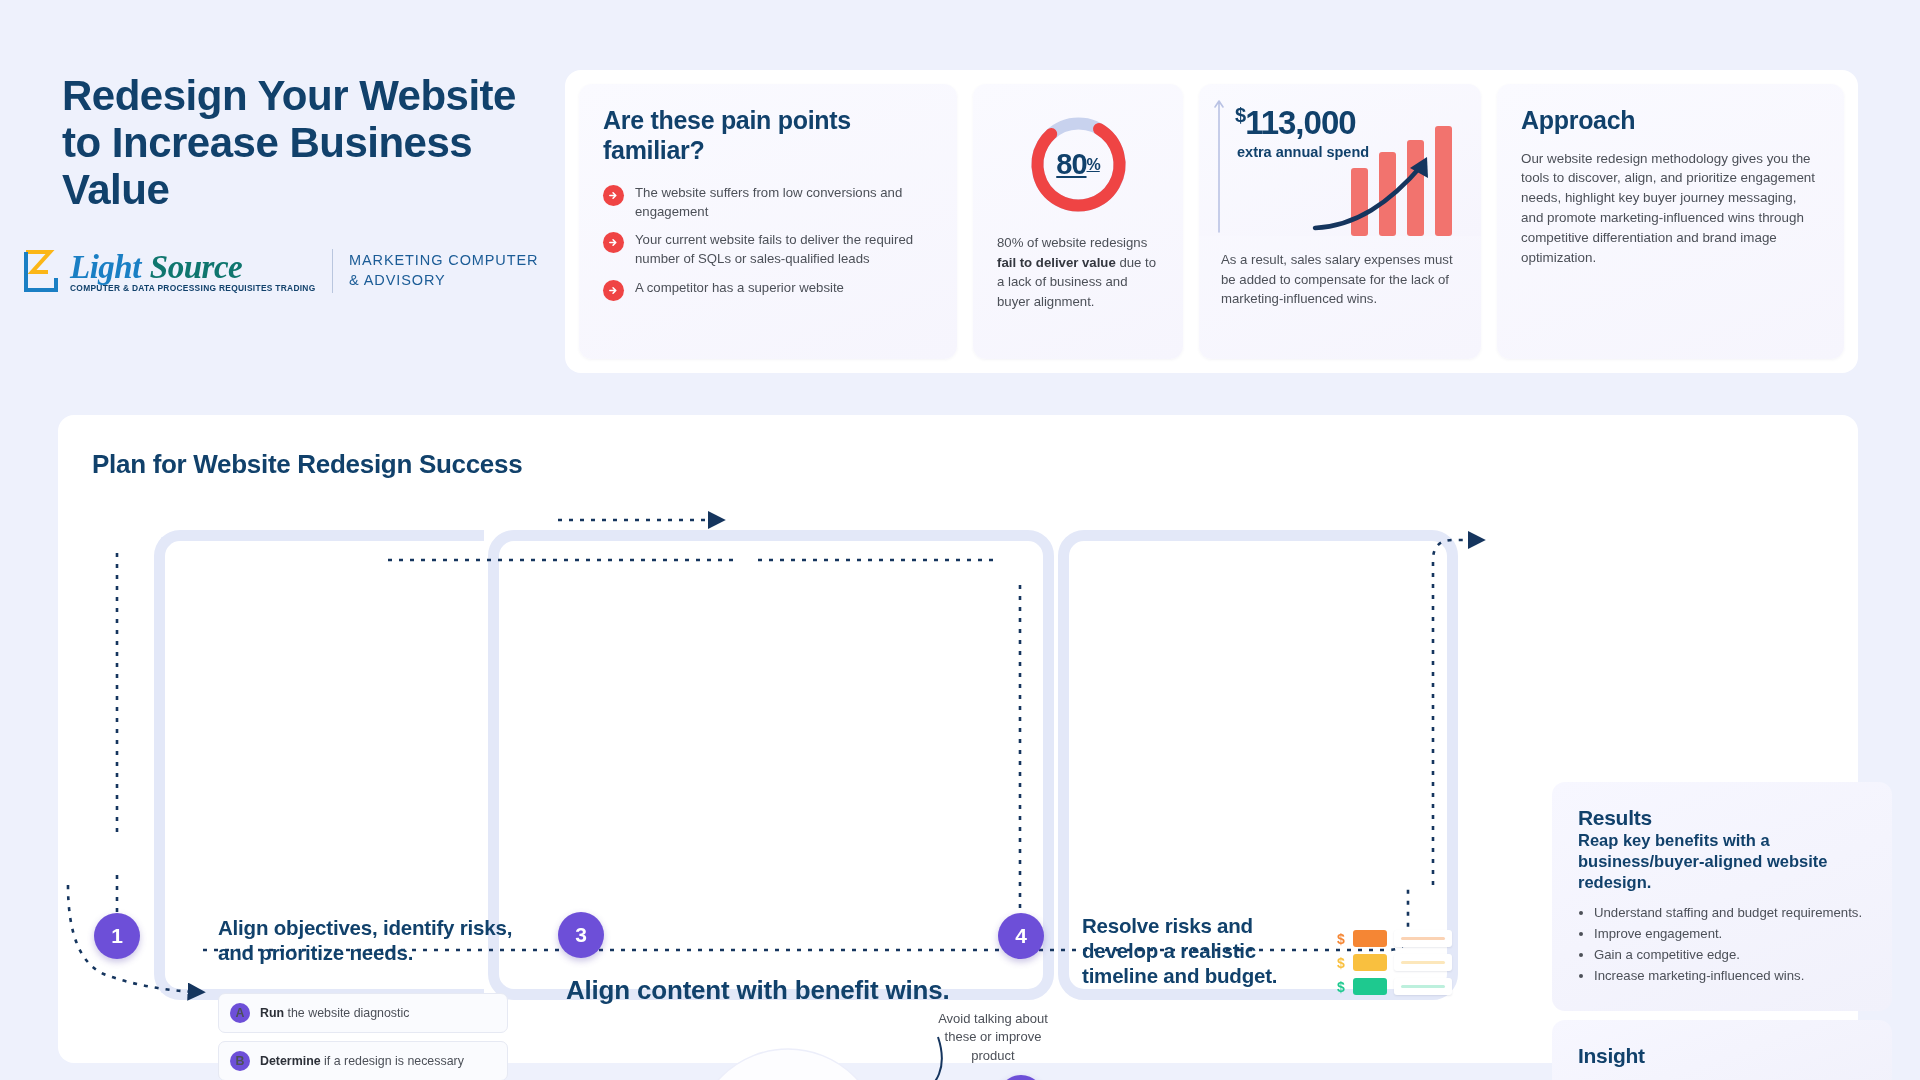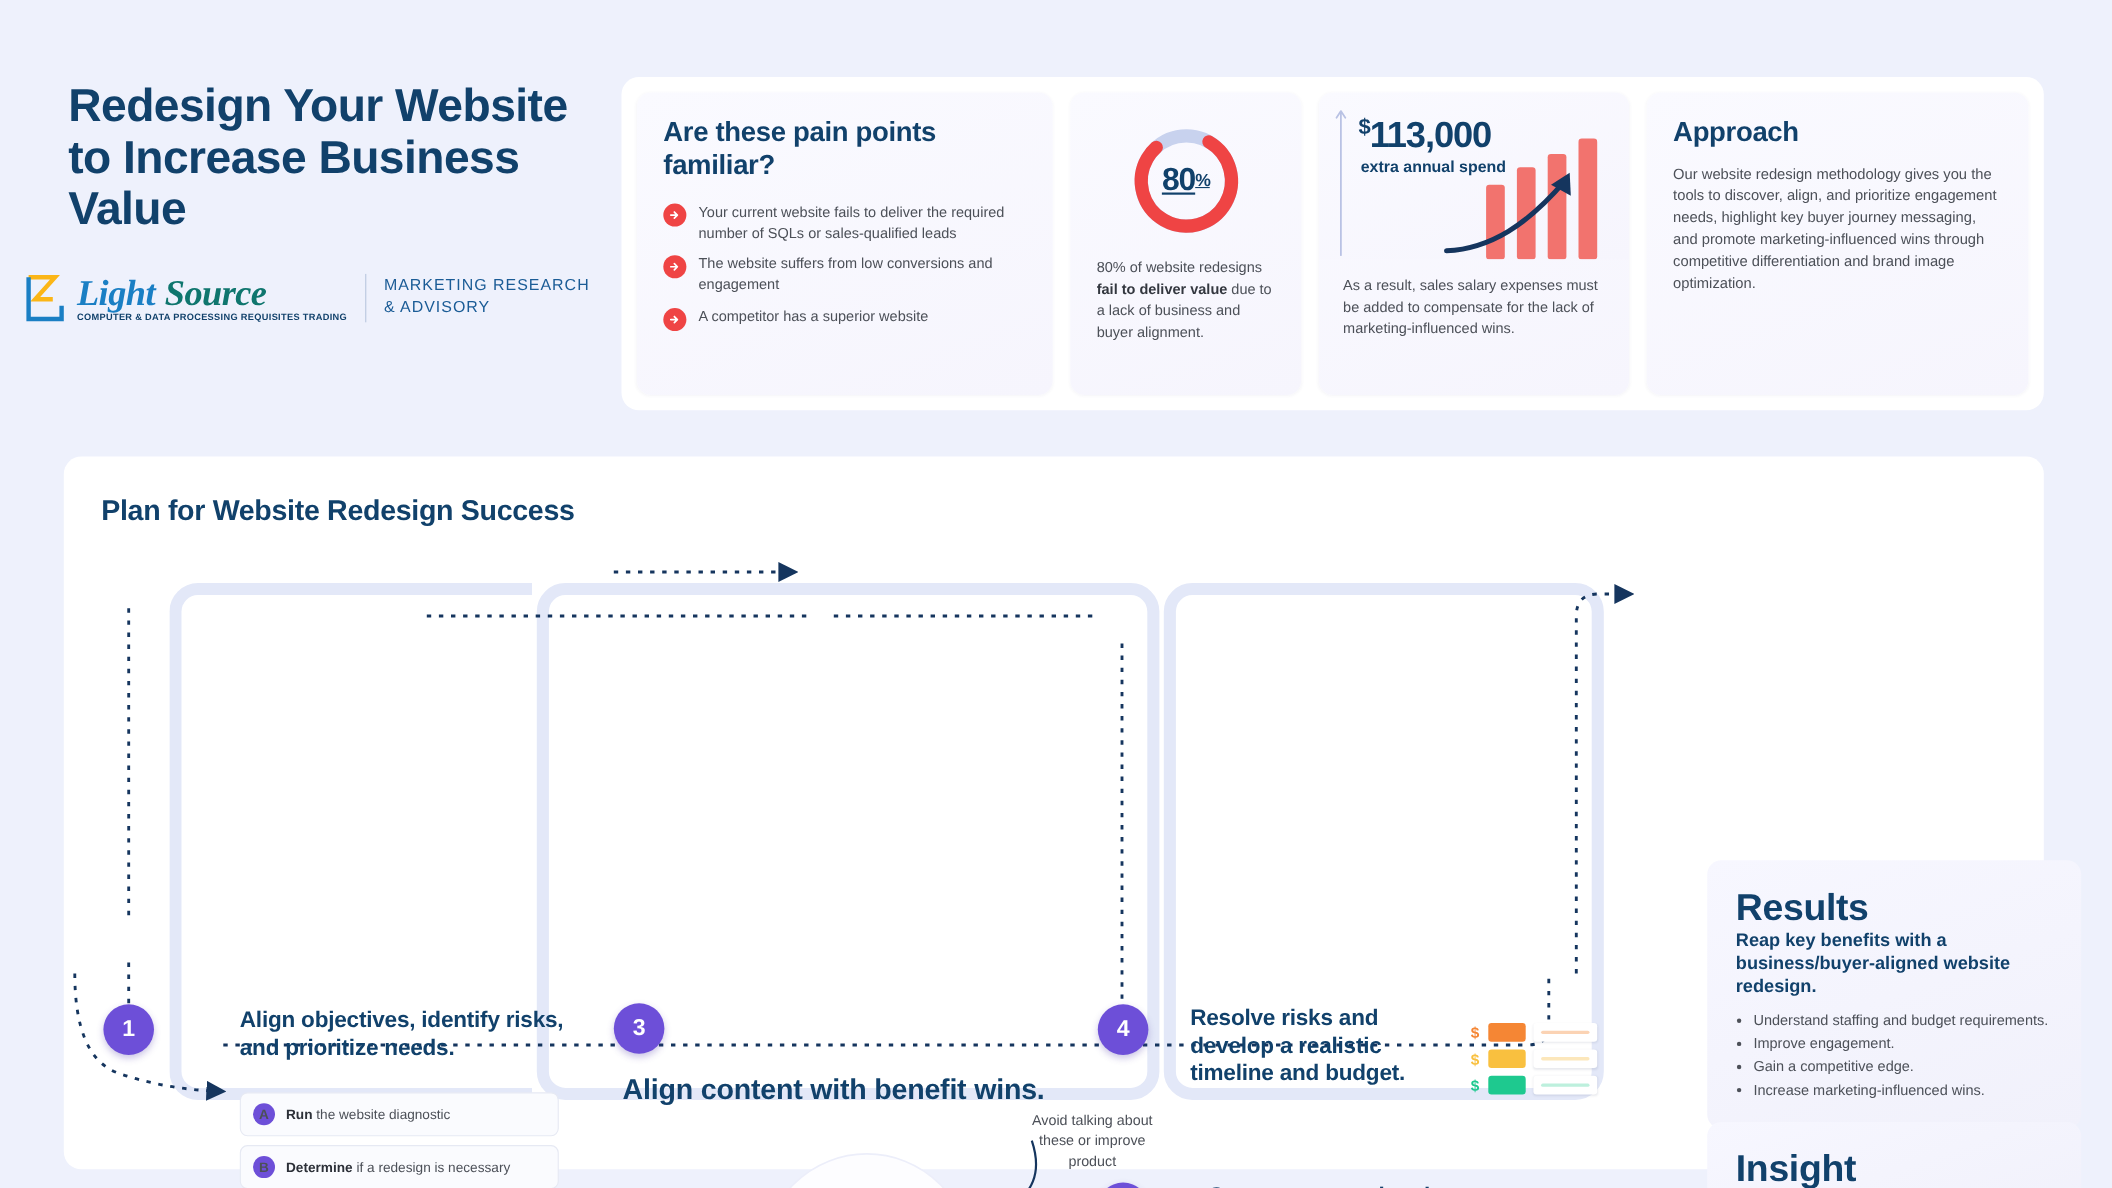--- a/index.html
+++ b/index.html
@@ -120,21 +120,21 @@
 
   
   .venn-title { position:absolute; left:566px; top:578px; font-size:26px; font-weight:bold;
       color:#11416b; letter-spacing:-0.2px; }
   .venn-svg { position:absolute; left:520px; top:620px; width:420px; height:340px; }
   .venn-note { position:absolute; font-size:13px; line-height:1.42; color:#4c5058; text-align:center; }
 
   
   .side-card { position:absolute; left:1494px;
       background:linear-gradient(160deg,#f7f7ff 0%,#f1f1fb 100%); border-radius:13px; padding:24px 26px; }
-  .side-card h3 { font-size:34px; font-weight:bold; color:#11416b; letter-spacing:-0.3px; }
+  .side-card h3 { font-size:21px; font-weight:bold; color:#11416b; letter-spacing:-0.3px; }
   .side-card h4 { font-size:16.5px; font-weight:bold; color:#11416b; line-height:1.26; }
   .side-card ul { margin-top:12px; padding-left:16px; }
   .side-card li { font-size:13.2px; line-height:1.42; color:#4c5058; margin-bottom:2px; }
   #results-card { top:367px; width:340px; }
   #insight-card { top:605px; width:340px; }
   .budget-rows { position:absolute; left:1278px; top:515px; display:flex; flex-direction:column; gap:7px; }
   .budget-row { display:flex; align-items:center; gap:7px; }
   .dollar { font-size:14px; font-weight:bold; width:10px; text-align:center; }
   .chip { width:34px; height:17px; border-radius:3px; }
   .bar-field { width:58px; height:17px; background:#fff; border-radius:3px;
@@ -157,46 +157,46 @@
     </div>
     <div class="logo-text-block">
       <div class="logo-row">
         <span class="logo-light">Light</span>
         <span class="logo-source">Source</span>
       </div>
       <div class="logo-sub">COMPUTER &amp; DATA PROCESSING REQUISITES TRADING</div>
     </div>
     <div class="logo-div"></div>
     <div class="logo-tag">
-      <div>MARKETING RESEARCH</div>
+      <div>MARKETING COMPUTER</div>
       <div>&amp; ADVISORY</div>
     </div>
   </div>
 
   <div class="top-band">
     <div class="top-cards">
 
       <div class="tcard pain">
         <h3>Are these pain points familiar?</h3>
         <div class="pain-list">
           <div class="pain-item">
             <span class="arrow-badge">
               <svg viewBox="0 0 12 12">
                   <path d="M2 6h6M5.5 3l3 3-3 3" stroke="#fff" stroke-width="1.7" fill="none" stroke-linecap="round" stroke-linejoin="round"></path>
                 </svg>
             </span>
-            <span>Your current website fails to deliver the required number of SQLs or sales-qualified leads</span>
+            <span>The website suffers from low conversions and engagement</span>
           </div>
           <div class="pain-item">
             <span class="arrow-badge">
               <svg viewBox="0 0 12 12">
                   <path d="M2 6h6M5.5 3l3 3-3 3" stroke="#fff" stroke-width="1.7" fill="none" stroke-linecap="round" stroke-linejoin="round"></path>
                 </svg>
             </span>
-            <span>The website suffers from low conversions and engagement</span>
+            <span>Your current website fails to deliver the required number of SQLs or sales-qualified leads</span>
           </div>
           <div class="pain-item">
             <span class="arrow-badge">
               <svg viewBox="0 0 12 12">
                   <path d="M2 6h6M5.5 3l3 3-3 3" stroke="#fff" stroke-width="1.7" fill="none" stroke-linecap="round" stroke-linejoin="round"></path>
                 </svg>
             </span>
             <span>A competitor has a superior website</span>
           </div>
         </div>

